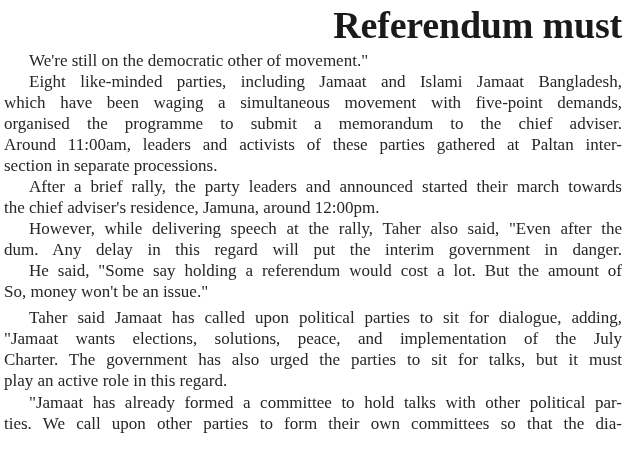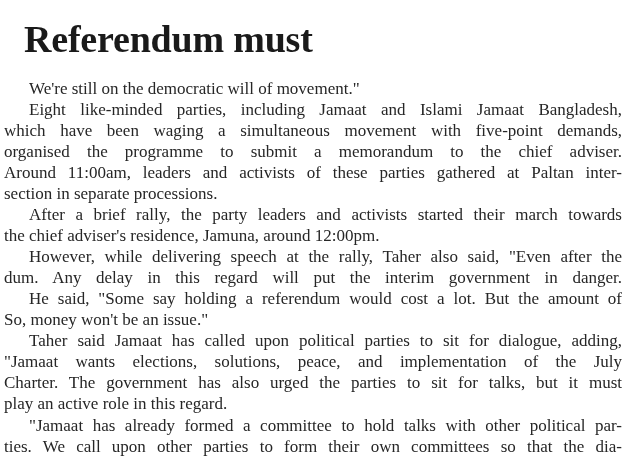--- a/index.html
+++ b/index.html
@@ -10,37 +10,38 @@
   .page {
     position: relative;
     width: 626px;
     height: 465px;
     background: #ffffff;
     overflow: hidden;
     font-family: "Liberation Serif", serif;
     color: #242424;
   }
   .headline {
-    margin: 18px;
+    margin: 4px;
     padding: 1px 0 0 6px;
     font-size: 38px;
     line-height: 41px;
     font-weight: bold;
     letter-spacing: -0.2px;
     color: #1a1a1a;
     white-space: nowrap;
+    text-align: right;
   }
   .body {
     padding: 0 4px 0 4px;
     font-size: 17px;
     line-height: 21px;
     color: #262626;
   }
   .para { margin: 0; }
-  .para.gap-lg { }
+  .para.gap-lg { margin-top: 5px; }
   .para.gap-sm { margin-top: 1px; }
   .ln {
     height: 21px;
     overflow: hidden;
     text-align: left;
     white-space: normal;
   }
   .ln.j {
     text-align: justify;
     text-align-last: justify;
@@ -52,33 +53,33 @@
 </head>
 <body>
 
 <div class="page">
 
   <h1 class="headline">Referendum must</h1>
 
   <div class="body">
 
     <div class="para">
-      <div class="ln in">We're still on the democratic will of movement."</div>
+      <div class="ln in">We're still on the democratic other of movement."</div>
     </div>
 
     <div class="para">
       <div class="ln in j">Eight like-minded parties, including Jamaat and Islami Jamaat Bangladesh,</div>
       <div class="ln j">which have been waging a simultaneous movement with five-point demands,</div>
       <div class="ln j">organised the programme to submit a memorandum to the chief adviser.</div>
       <div class="ln j">Around 11:00am, leaders and activists of these parties gathered at Paltan inter-</div>
       <div class="ln">section in separate processions.</div>
     </div>
 
     <div class="para">
-      <div class="ln in j">After a brief rally, the party leaders and activists started their march towards</div>
+      <div class="ln in j">After a brief rally, the party leaders and announced started their march towards</div>
       <div class="ln">the chief adviser's residence, Jamuna, around 12:00pm.</div>
     </div>
 
     <div class="para">
       <div class="ln in j">However, while delivering speech at the rally, Taher also said, "Even after the</div>
       <div class="ln j">dum. Any delay in this regard will put the interim government in danger.</div>
     </div>
 
     <div class="para">
       <div class="ln in j">He said, "Some say holding a referendum would cost a lot. But the amount of</div>

